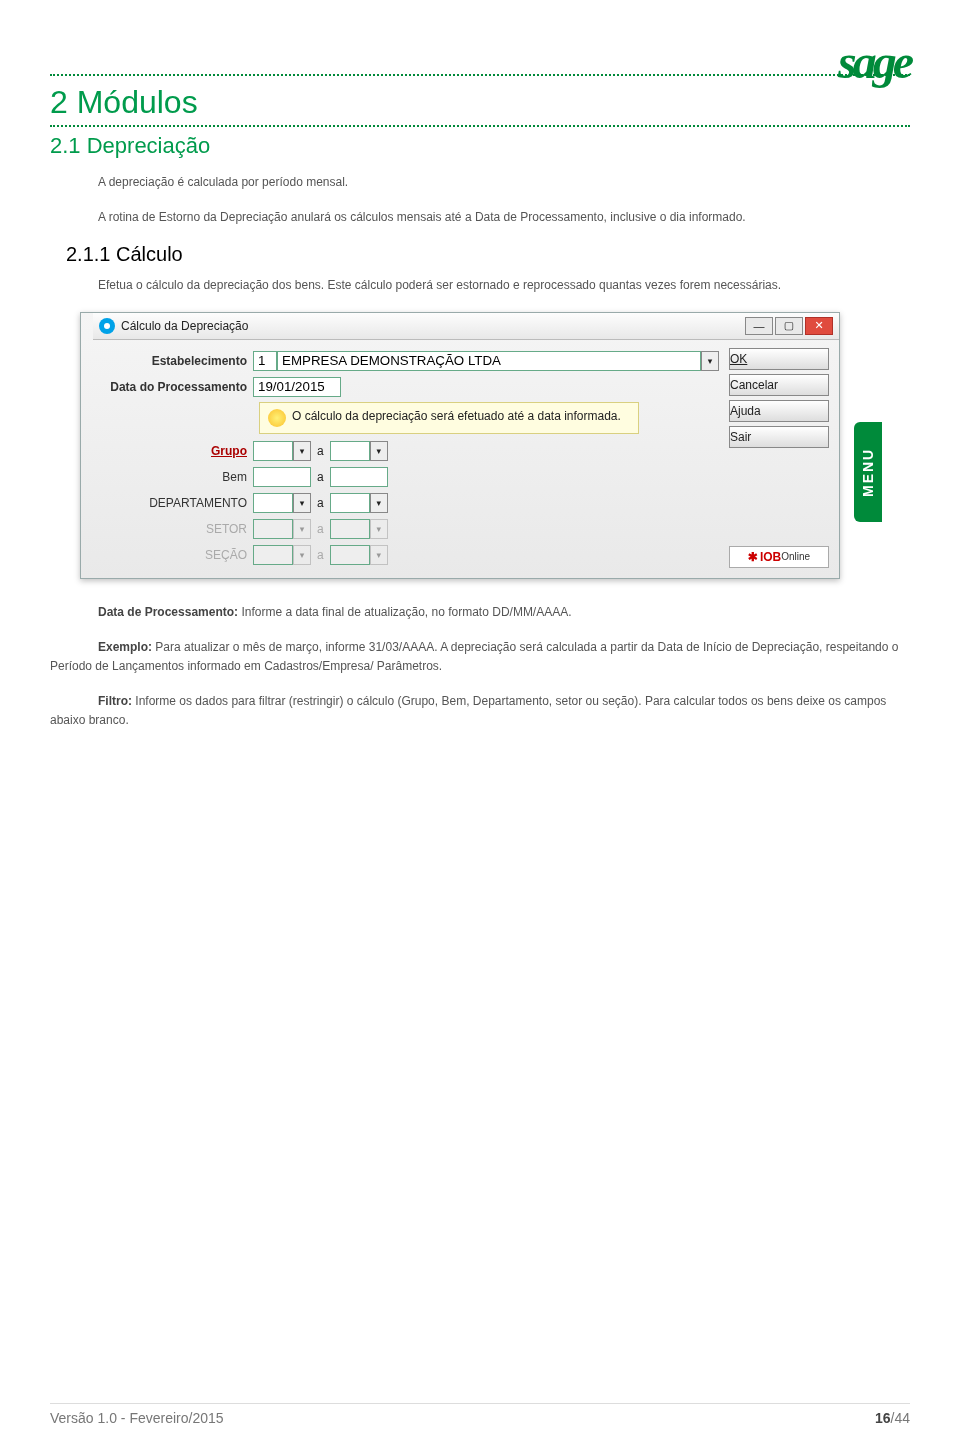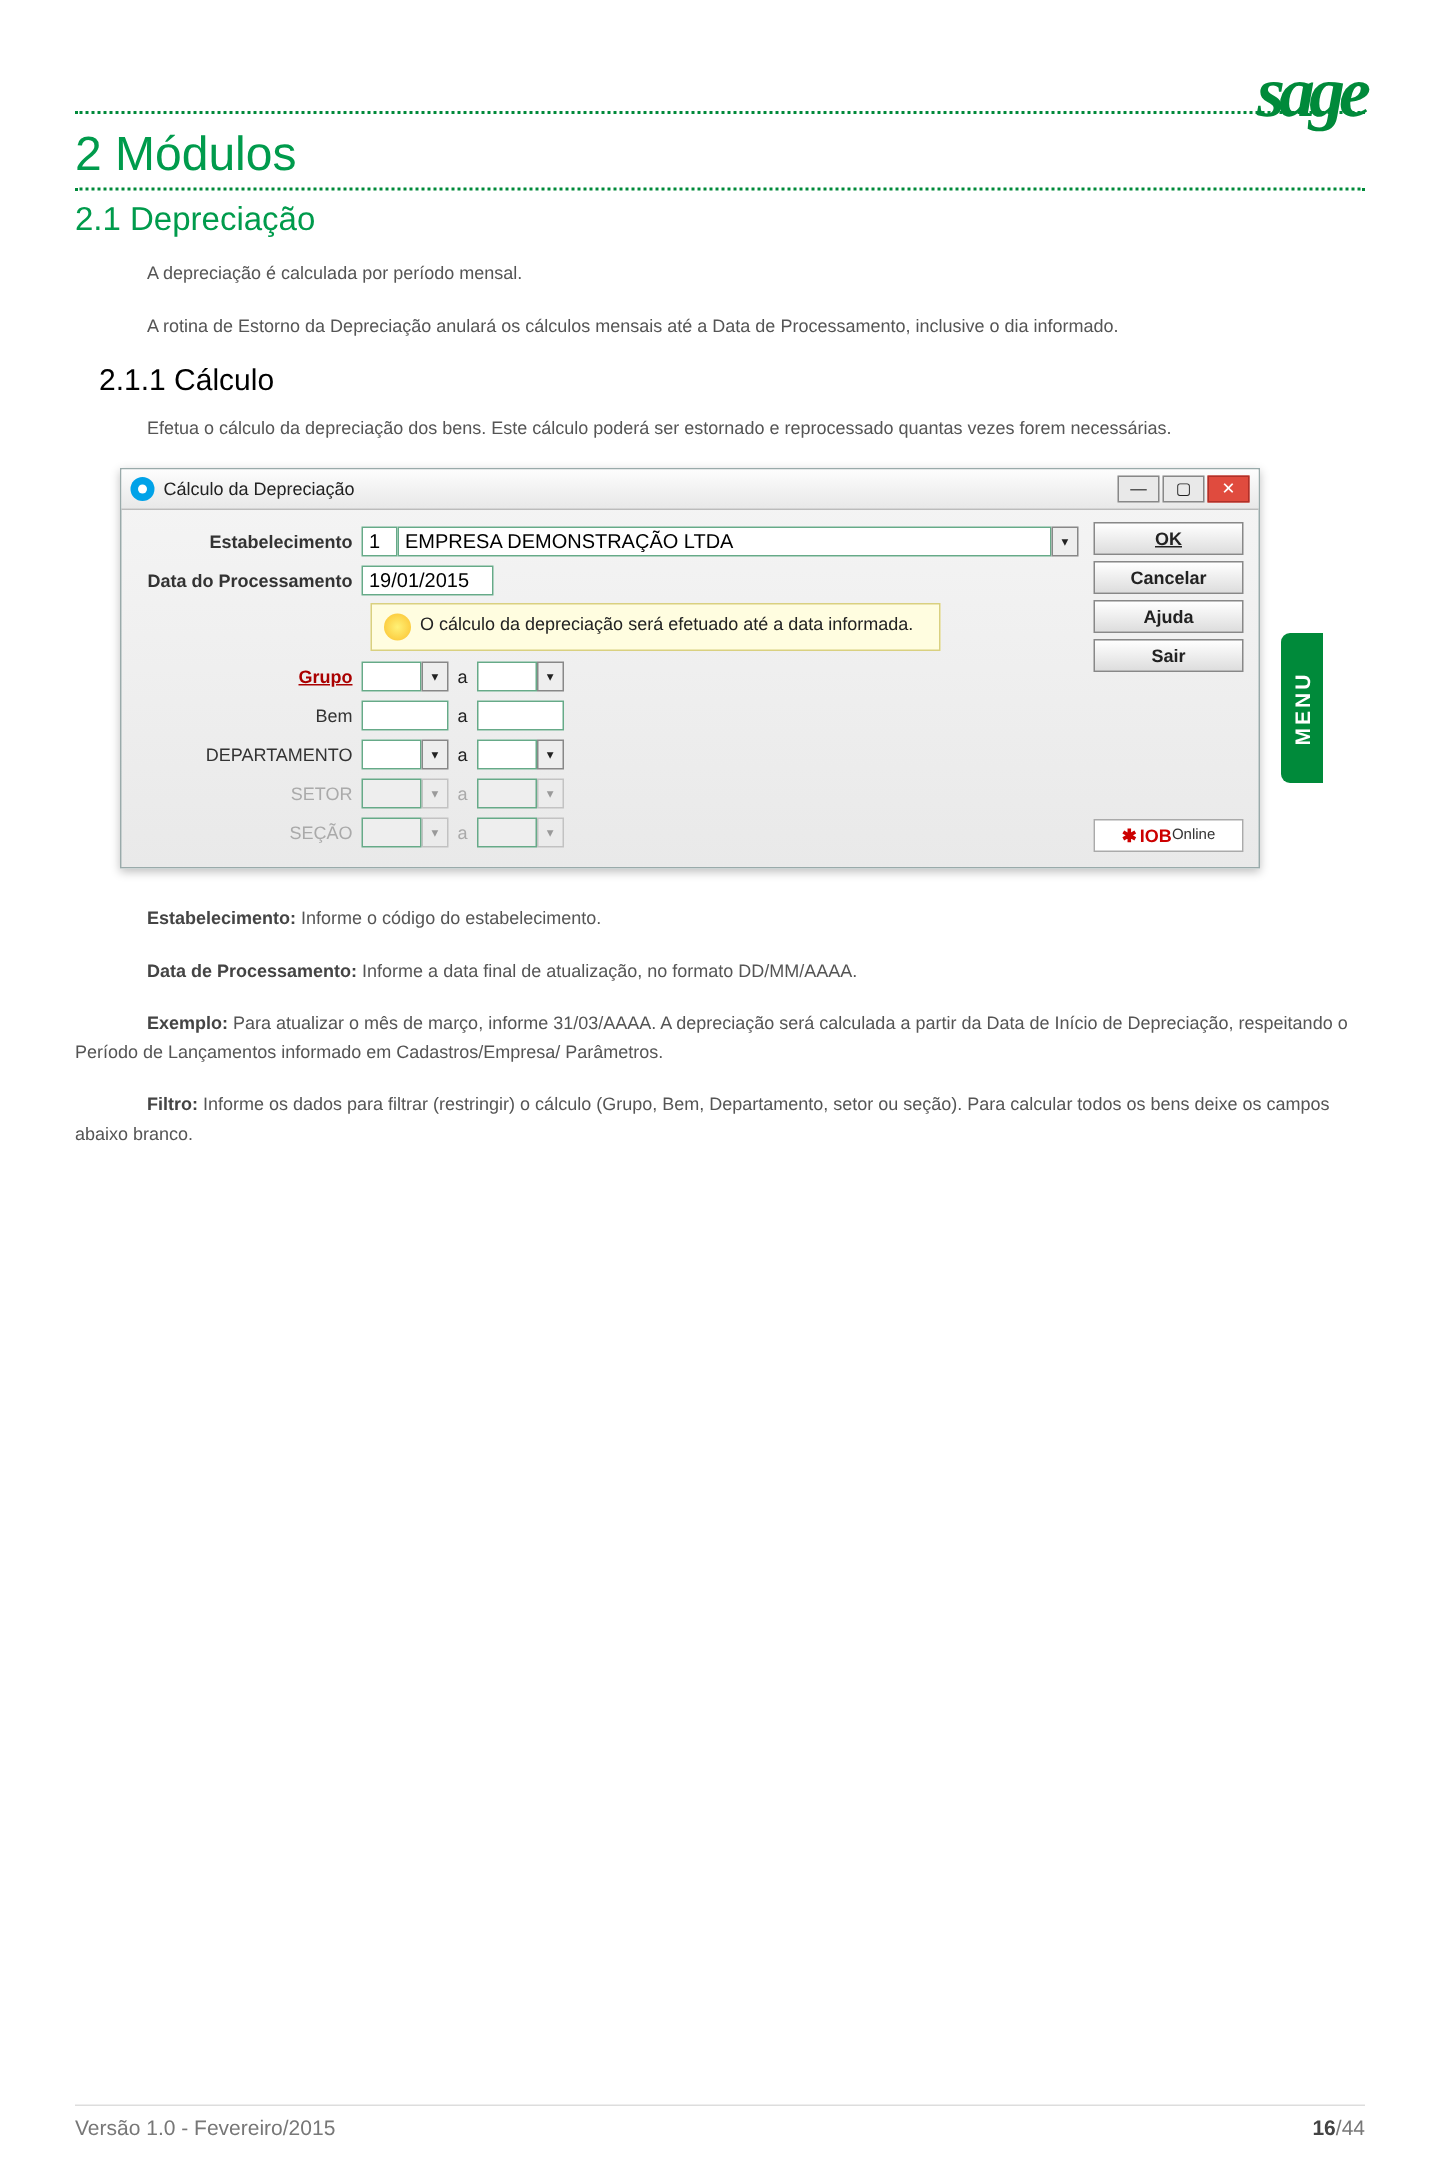--- a/index.html
+++ b/index.html
@@ -64,20 +64,21 @@
     margin: 10px auto 24px auto;
   }
   .dlg {
     border: 1px solid #9aa;
     background: linear-gradient(#f5f5f5,#e9e9e9);
     font-family: Tahoma, Verdana, sans-serif;
     font-size: 12px;
     color: #222;
     box-shadow: 0 2px 6px rgba(0,0,0,0.25);
     width: 760px;
+    padding-left: 12px;
   }
   .dlg-title {
     display: flex;
     align-items: center;
     padding: 4px 6px;
     background: linear-gradient(#fdfdfd,#e8e8e8);
     border-bottom: 1px solid #bbb;
   }
   .dlg-title .ticon {
     width: 16px; height: 16px; background: #00a2e8; border-radius: 50%;
@@ -106,21 +107,21 @@
   .tb-long{flex:1;}
   .sel-btn{width:18px;height:20px;border:1px solid #888;background:#eee;display:flex;align-items:center;justify-content:center;font-size:9px;}
   .note-box{
     background:#fffde0;border:1px solid #d9d080;padding:6px 8px;display:flex;gap:6px;align-items:flex-start;
     margin-left:156px;margin-top:2px;margin-bottom:4px;width:380px;
   }
   .bulb{width:18px;height:18px;background:radial-gradient(#fff176,#fbc02d);border-radius:50%;}
   .btn-col{width:100px;display:flex;flex-direction:column;gap:4px;align-items:stretch;}
   .wbtn{
     height:22px;border:1px solid #888;background:linear-gradient(#fff,#ddd);
-    display:flex;align-items:center;justify-content:center;font-size:12px;font-weight:bold;
+    display:flex;align-items:center;font-size:12px;
   }
   .iob{
     margin-top:auto;height:22px;border:1px solid #aaa;background:#fff;
     display:flex;align-items:center;justify-content:center;color:#c00;font-weight:bold;
   }
   .iob .star{color:#c00;margin-right:2px;}
   .iob .online{color:#333;font-weight:normal;font-size:10px;}
   .menu-tab{
     position:absolute; right:-2px; top:110px; width:28px; height:100px;
     background:#008a3a; color:#fff; writing-mode:vertical-rl; transform:rotate(180deg);
@@ -234,23 +235,20 @@
             <span>IOB</span>
               <span class="online">Online</span>
           </div>
         </div>
       </div>
     </div>
     <div class="menu-tab">MENU</div>
   </div>
 
   <p class="body indent">
-    <span class="bold-label">Estabelecimento:</span><span> Informe o código do estabelecimento.</span>
-  </p>
-  <p class="body indent">
     <span class="bold-label">Data de Processamento:</span><span> Informe a data final de atualização, no formato DD/MM/AAAA.</span>
   </p>
   <p class="body indent">
     <span class="bold-label">Exemplo:</span><span> Para atualizar o mês de março, informe 31/03/AAAA. A depreciação será calculada a partir da Data de Início de Depreciação, respeitando o Período de Lançamentos informado em Cadastros/Empresa/ Parâmetros.</span>
   </p>
   <p class="body indent">
     <span class="bold-label">Filtro:</span><span> Informe os dados para filtrar (restringir) o cálculo (Grupo, Bem, Departamento, setor ou seção). Para calcular todos os bens deixe os campos abaixo branco.</span>
   </p>
 
 </div>

